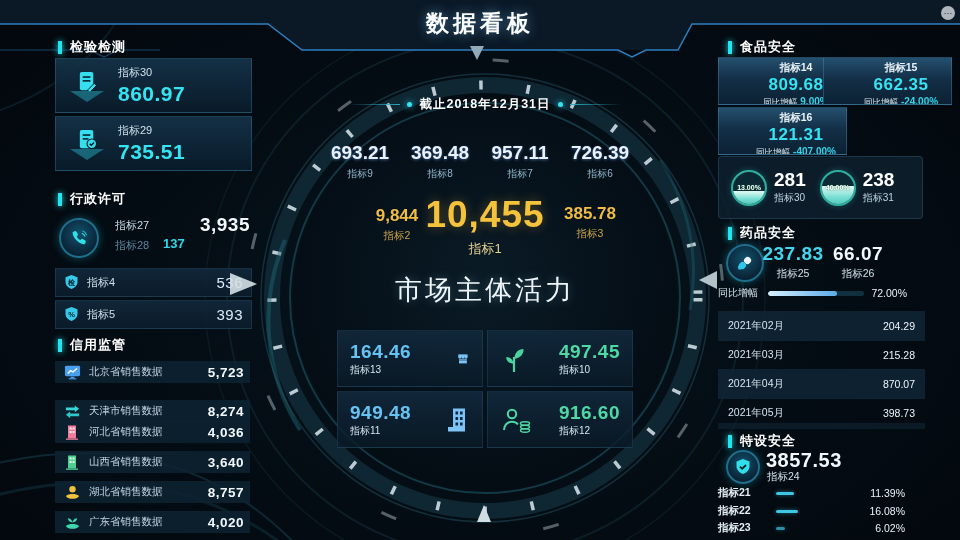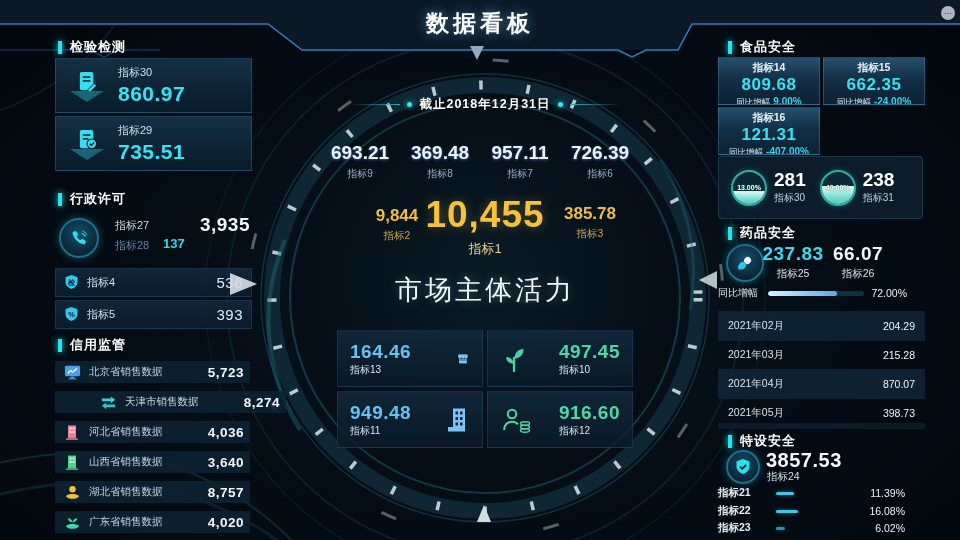--- a/index.html
+++ b/index.html
@@ -51,21 +51,21 @@
   .tile{width:146px;height:57px;background:linear-gradient(180deg,rgba(18,42,62,.85),rgba(10,26,40,.8));
     border:1px solid rgba(70,140,170,.18);display:flex;align-items:center;justify-content:space-between;
     padding:0 12px;box-sizing:border-box;}
   .tile .tv{line-height:1.1;}
   .tile .tv .v{font-size:19px;font-weight:bold;letter-spacing:.5px;}
   .tile .tv .l{font-size:10px;color:#d5e6f0;margin-top:2px;}
   .c-blue{color:#66c2f2;} .c-green{color:#4ed9a4;}
   .tri{width:0;height:0;}
   
   .food-card{width:100px;height:46px;background:linear-gradient(180deg,#24506f 0%,#132f47 45%,#0c2133 100%);
-    border:1px solid rgba(90,170,205,.3);text-align:center;overflow:hidden;}
+    border:1px solid rgba(90,170,205,.3);text-align:center;overflow:hidden;padding-left:27px;}
   .food-card .lab{font-size:10.5px;font-weight:bold;color:#eaf3f9;margin-top:3px;}
   .food-card .val{font-size:17px;font-weight:bold;color:#35e4f2;letter-spacing:.5px;}
   .food-card .sub{font-size:8.5px;color:#d8e6ee;margin-top:1px;}
   .food-card .sub b{font-size:10px;color:#35d4e8;margin-left:3px;}
   .food-card .sub b.warm{color:#d6d9cf;}
   .gauge-panel{width:205px;height:63px;background:rgba(14,32,46,.85);border:1px solid rgba(70,140,170,.25);
     border-radius:4px;display:flex;align-items:center;gap:14px;padding-left:12px;box-sizing:border-box;}
   .gauge{display:flex;align-items:center;gap:7px;}
   .gcircle{width:32px;height:32px;border-radius:50%;border:2px solid #2fae9e;position:relative;overflow:hidden;
     background:#0d2835;display:flex;align-items:center;justify-content:center;box-shadow:0 0 6px rgba(40,200,200,.3);}
@@ -216,21 +216,21 @@
         <svg width="17" height="16" viewBox="0 0 18 16">
       <rect x="1" y="1.5" width="16" height="11" rx="1.5" fill="#4aa0ee"></rect>
       <polyline points="4,9.5 7,6.5 9.5,8 13.8,4.2" fill="none" stroke="#fff" stroke-width="1.5"></polyline>
       <rect x="7" y="13" width="4" height="1.4" fill="#4aa0ee"></rect>
           <rect x="5" y="14.6" width="8" height="1.2" fill="#4aa0ee"></rect>
     </svg>
       </span>
     <span class="lab">北京省销售数据</span>
     <span class="val">5,723</span>
   </div>
-  <div class="abs credit-row" style="left:55px;top:391px;padding-left:36px;">
+  <div class="abs credit-row" style="left:55px;top:400px;">
     <span class="ic">
         <svg width="17" height="16" viewBox="0 0 18 17">
       <path d="M2 4.8h9.5V2.6L16 6.2l-4.5 3.6V7.6H2z" fill="#35d6da"></path>
       <path d="M16 11.2H6.5V9L2 12.6l4.5 3.6v-2.2H16z" fill="#35d6da" opacity="0.9"></path>
     </svg>
       </span>
     <span class="lab">天津市销售数据</span>
     <span class="val">8,274</span>
   </div>
   <div class="abs credit-row" style="left:55px;top:421px;">

